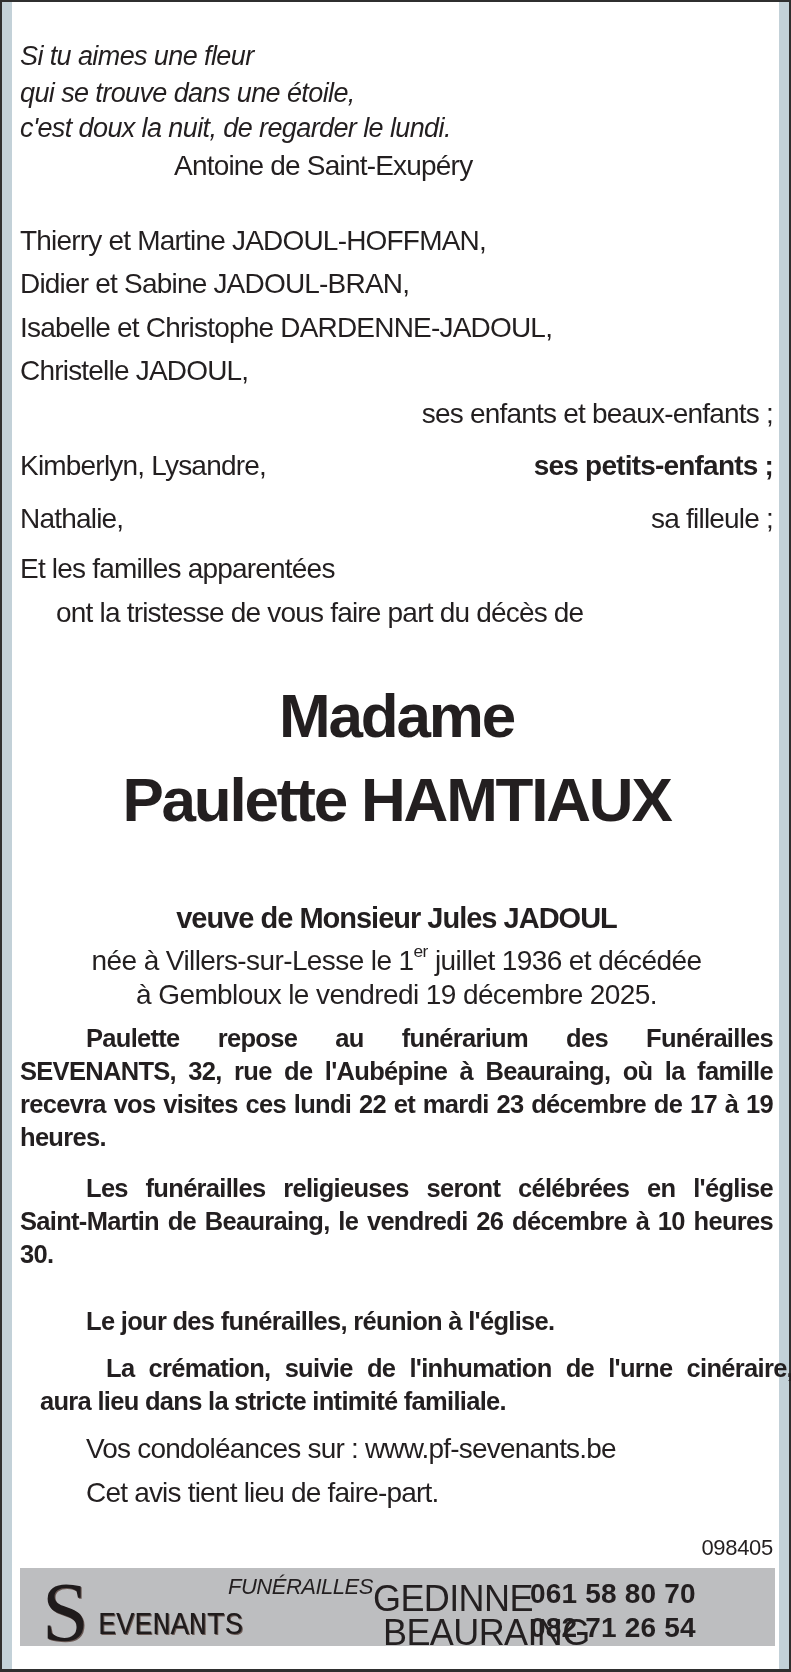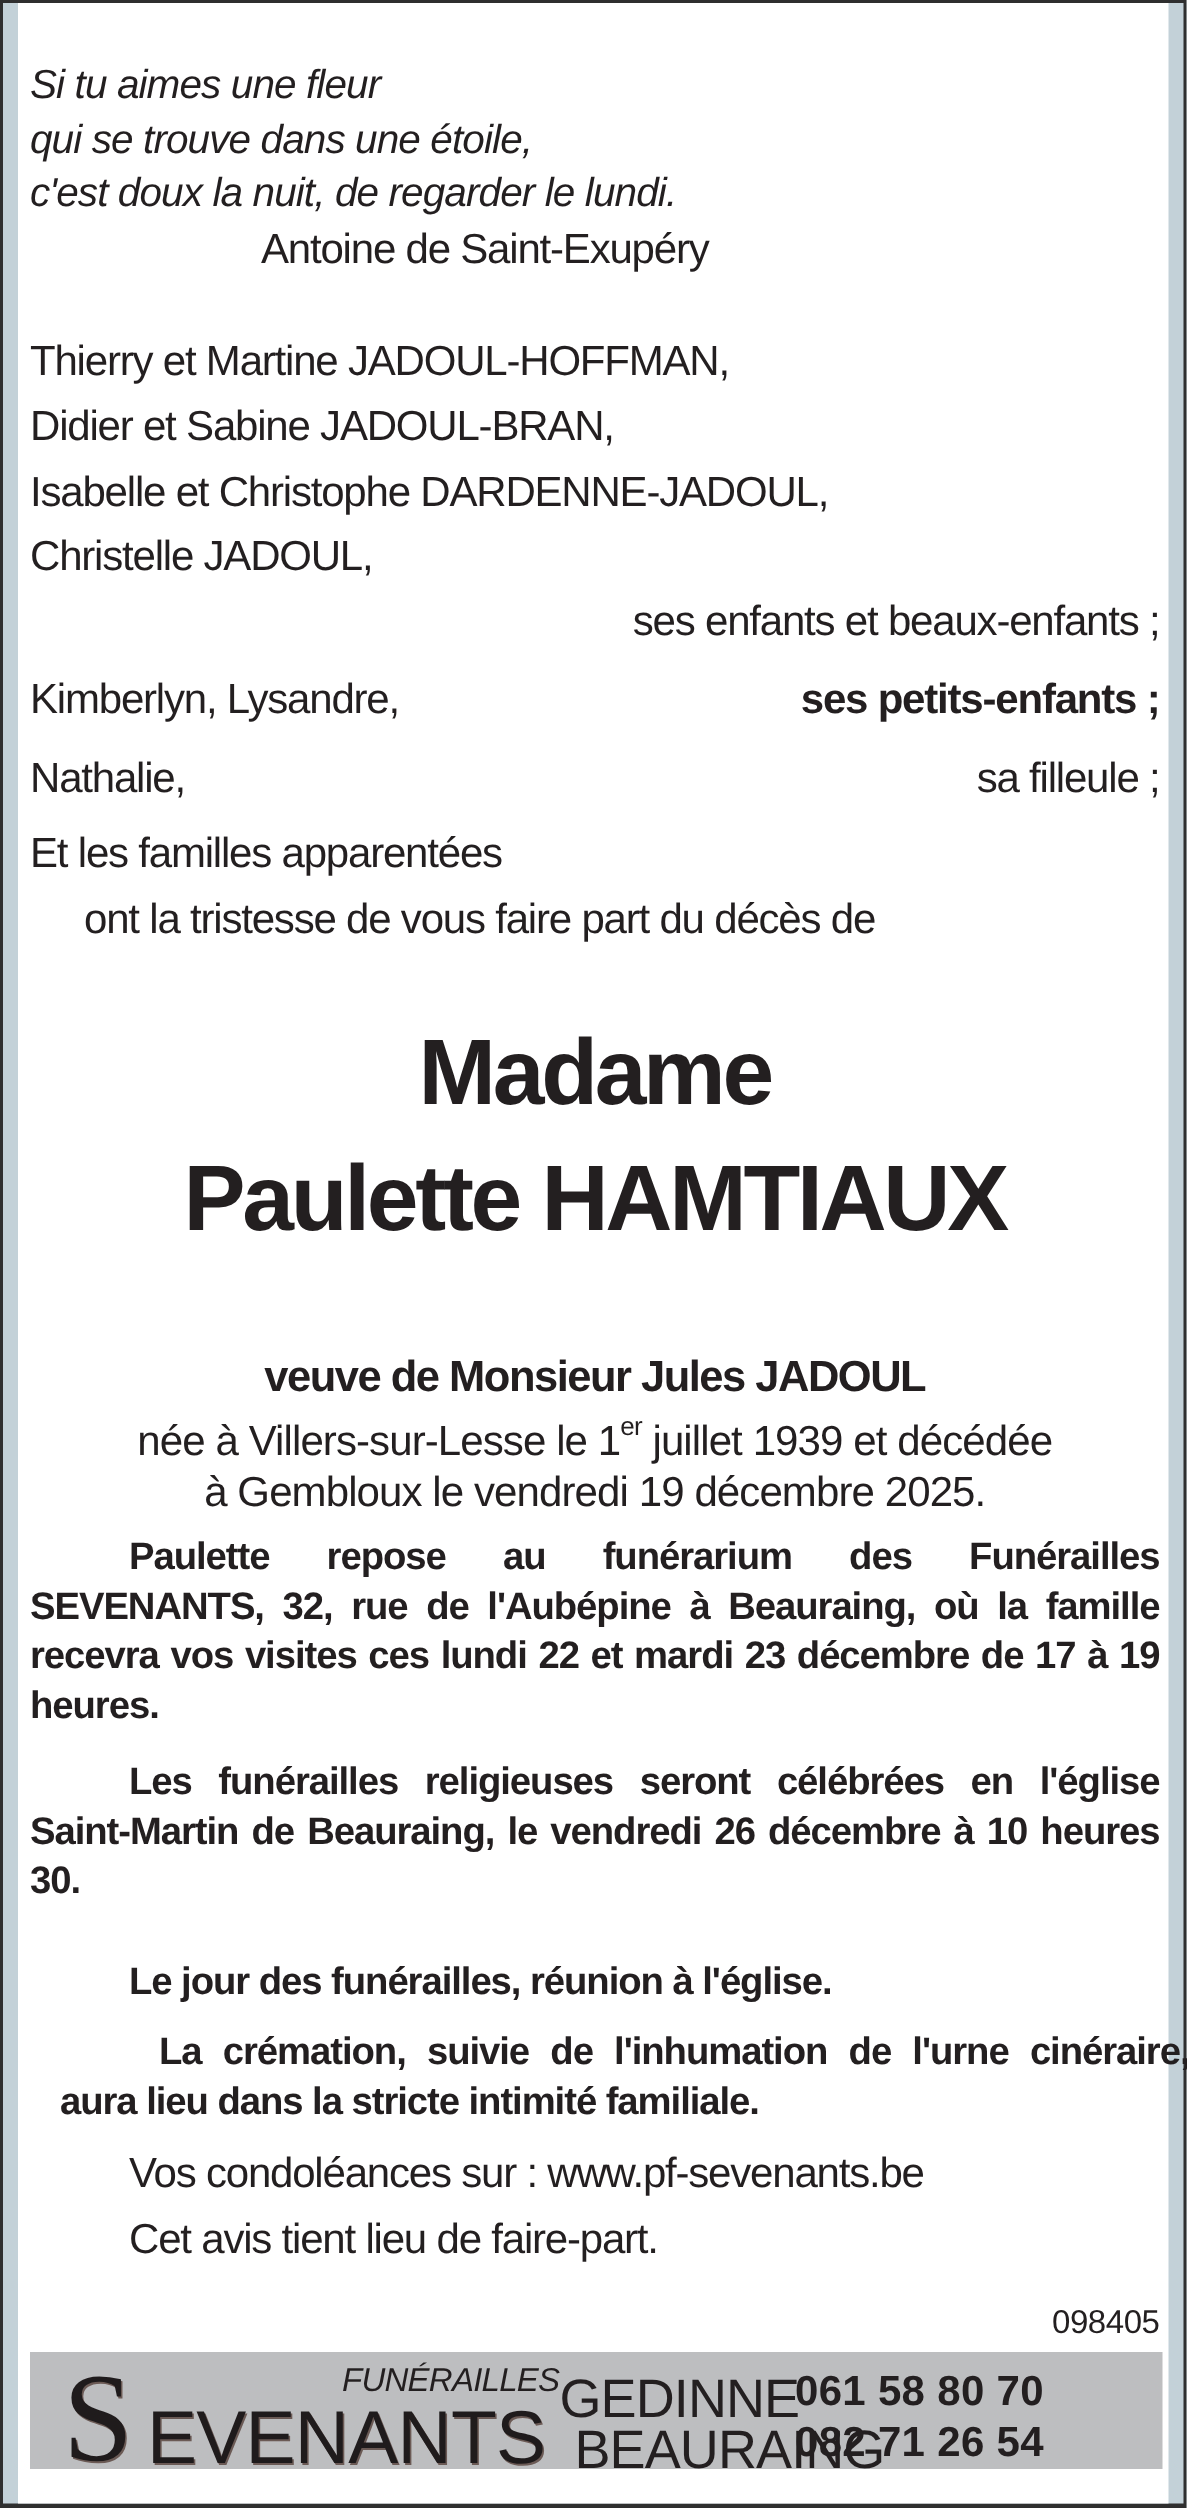--- a/index.html
+++ b/index.html
@@ -42,21 +42,21 @@
     position: absolute; left: 0; top: 1568px; width: 755px; height: 78px;
     background: #bdbec0;
   }
   .logo-s {
     position: absolute; left: 22px; top: 1571px;
     font-family: "Liberation Serif", serif; font-size: 84px; line-height: 84px;
     color: #1f1b1c; text-shadow: 1px 1px 0 #6b5a55;
   }
   .logo-rest {
     position: absolute; left: 78px; top: 1602px;
-    font-family: Liberation Sans, sans-serif; font-size: 50px; line-height: 47px;
+    font-family: Liberation Mono, monospace; font-size: 31px; line-height: 47px;
     color: #1f1b1c; letter-spacing: -0.5px; text-shadow: 1px 1px 0 #6b5a55; text-align: center;
   }
   .logo-tag {
     position: absolute; left: 208px; top: 1574px;
     font-style: italic; font-size: 22px; letter-spacing: -0.5px; color: #231f20;
   }
   .city { font-size: 36px; letter-spacing: -0.6px; left: 353px; }
   .phone { font-weight: bold; font-size: 28px; letter-spacing: 0.2px; left: 510px; }
 </style>
 </head>
@@ -85,21 +85,21 @@
   <div class="abs reg family-line" style="top:503px;">Nathalie,</div>
   <div class="abs reg right" style="top:503px;">sa filleule ;</div>
 
   <div class="abs reg family-line" style="top:553px;">Et les familles apparentées</div>
   <div class="abs reg" style="top:597px; left:36px;">ont la tristesse de vous faire part du décès de</div>
 
   <div class="abs big center-line" style="top:680px;">Madame</div>
   <div class="abs big center-line" style="top:764px;">Paulette HAMTIAUX</div>
   <div class="abs sub center-line" style="top:872px;">veuve de Monsieur Jules JADOUL</div>
 
-  <div class="abs birth center-line" style="top:944px;"><span>née à Villers-sur-Lesse le 1</span><sup>er</sup><span> juillet 1939 et décédée</span></div>
+  <div class="abs birth center-line" style="top:944px;"><span>née à Villers-sur-Lesse le 1</span><sup>er</sup><span> juillet 1936 et décédée</span></div>
   <div class="abs birth center-line" style="top:978px;">à Gembloux le vendredi 19 décembre 2025.</div>
 
   <div class="para" style="top:1022px;"><span class="indent"></span><span>Paulette repose au funérarium des Funérailles SEVENANTS, 32, rue de l'Aubépine à Beauraing, où la famille recevra vos visites ces lundi 22 et mardi 23 décembre de 17 à 19 heures.</span></div>
   <div class="para" style="top:1172px;"><span class="indent"></span><span>Les funérailles religieuses seront célébrées en l'église Saint-Martin de Beauraing, le vendredi 26 décembre à 10 heures 30.</span></div>
   <div class="para" style="top:1305px;"><span class="indent"></span><span>Le jour des funérailles, réunion à l'église.</span></div>
   <div class="para" style="top:1352px;margin-left:20px;"><span class="indent"></span><span>La crémation, suivie de l'inhumation de l'urne cinéraire, aura lieu dans la stricte intimité familiale.</span></div>
 
   <div class="abs reg plain-indent" style="top:1433px;">Vos condoléances sur : www.pf-sevenants.be</div>
   <div class="abs reg plain-indent" style="top:1477px;">Cet avis tient lieu de faire-part.</div>
 

